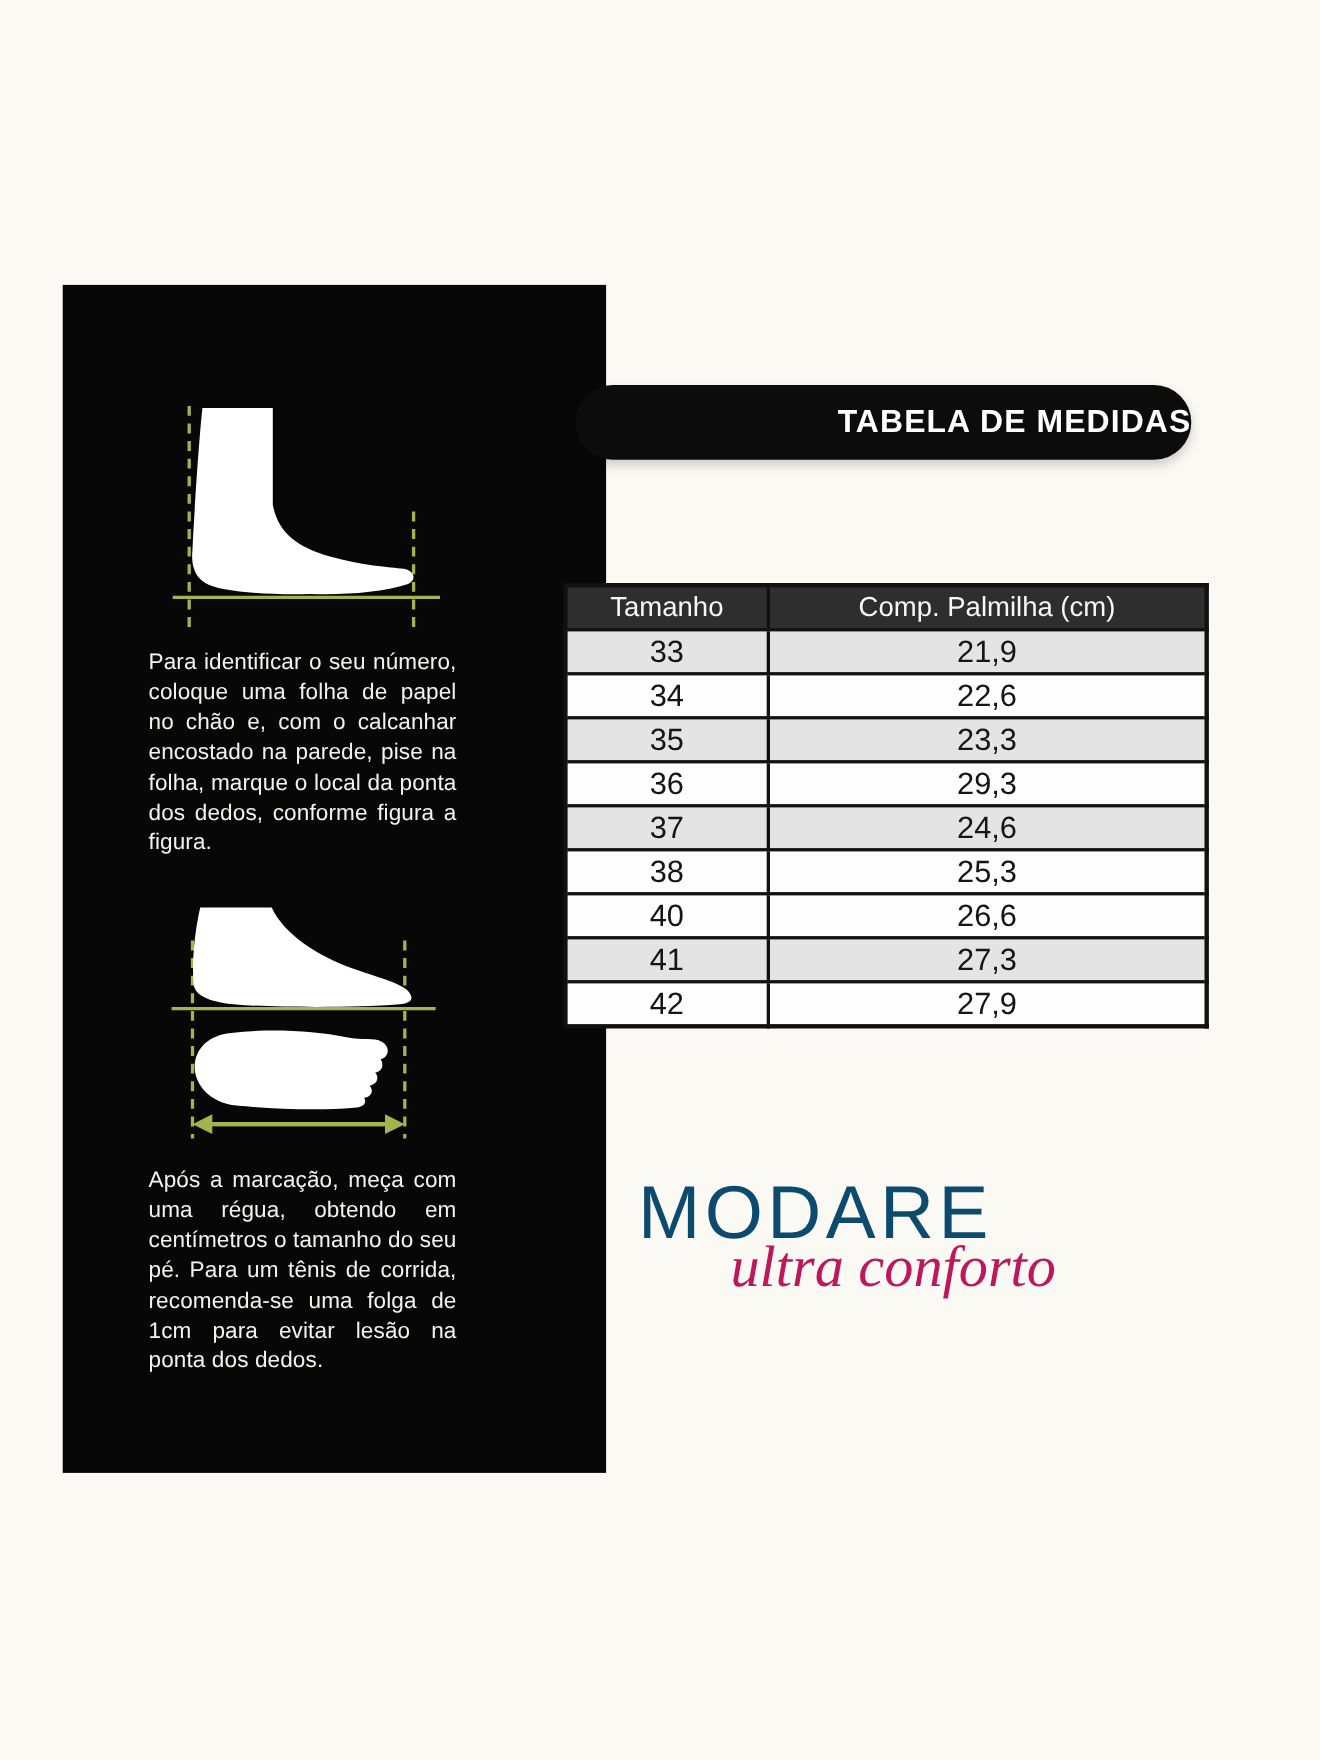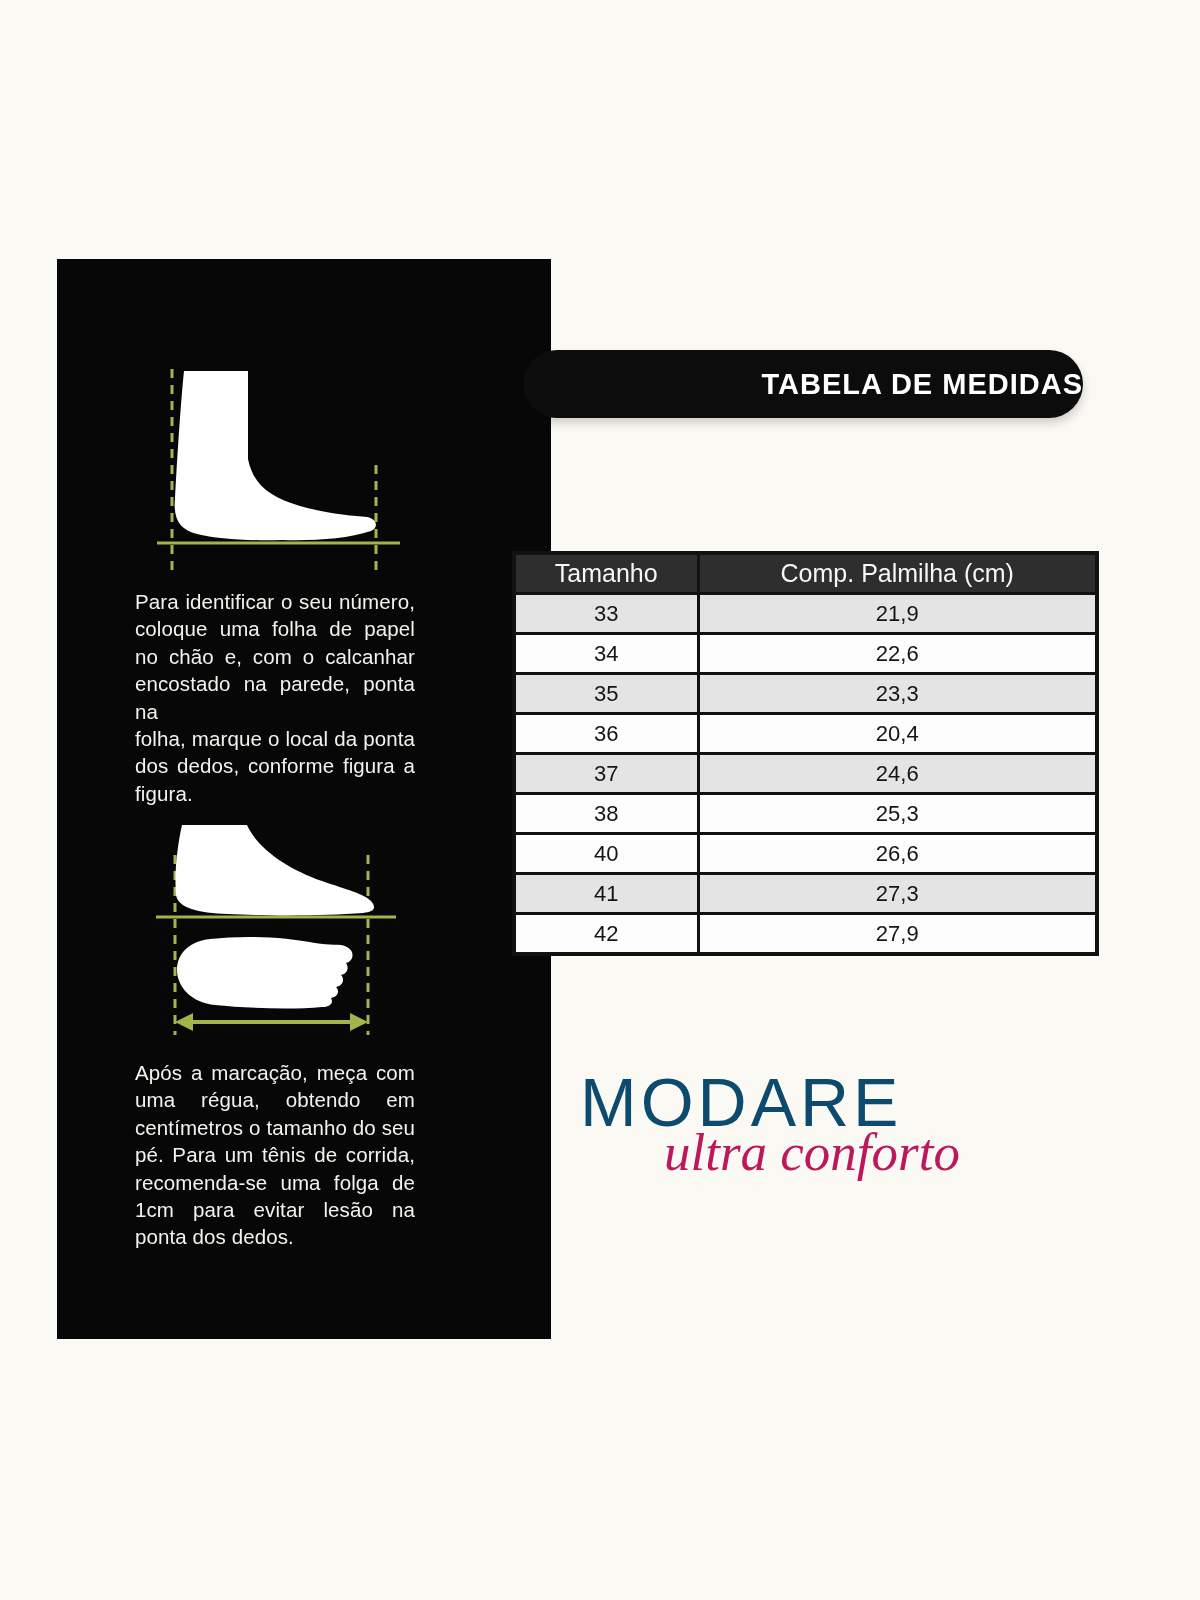--- a/index.html
+++ b/index.html
@@ -33,31 +33,31 @@
     background:#0c0c0c; border-radius:34px;
     display:flex; align-items:center; justify-content:flex-end;
     color:#ffffff; font-weight:bold; font-size:29px; letter-spacing:1px;
     box-shadow:0 5px 10px rgba(0,0,0,0.18);
   }
 
   
   .size-table {
     position:absolute; left:512px; top:530px;
     border-collapse:collapse; border:4px solid #111111;
-    table-layout:fixed; width:583px;margin-top:21px;
+    table-layout:fixed; width:583px;
   }
   .size-table th, .size-table td {
     border:3px solid #111111; text-align:center; vertical-align:middle;
     padding:0;
   }
   .size-table th {
     background:#2e2e2e; color:#f7f7f7; font-weight:normal;
     font-size:25px; height:37px;
   }
-  .size-table td { font-size:22px; color:#151515; height:37px; }
+  .size-table td { font-size:28px; color:#151515; height:37px; }
   .col-size { width:184px; }
   .col-insole { width:399px; }
   tr.odd td { background:#e4e4e4; }
   tr.even td { background:#fdfdfd; }
 
   
   .brand-name {
     position:absolute; left:580px; top:1063px;
     font-size:68px; letter-spacing:4px; color:#0c4a6e; font-weight:400;
     white-space:nowrap;
@@ -88,21 +88,21 @@
            C 247,184 212,186 182,185
            C 152,186 117,184 97,179
            C 80,175 73,164 75,144
            C 77,104 81,44 84,16 Z"></path>
     </svg>
 
     <div class="para para1">
       <div class="line">Para identificar o seu número,</div>
       <div class="line">coloque uma folha de papel</div>
       <div class="line">no chão e, com o calcanhar</div>
-      <div class="line">encostado na parede, ponta na</div>
+      <div class="line">encostado na parede, pise na</div>
       <div class="line">folha, marque o local da ponta</div>
       <div class="line">dos dedos, conforme figura a</div>
       <div class="line last">figura.</div>
     </div>
 
     <svg class="illus illus2" width="310" height="230" viewBox="0 0 310 230">
       <g stroke="#a3b44c" fill="none">
         <line x1="75" y1="40" x2="75" y2="220" stroke-width="3" stroke-dasharray="9 7"></line>
         <line x1="268" y1="40" x2="268" y2="220" stroke-width="3" stroke-dasharray="9 7"></line>
         <line x1="56" y1="102" x2="296" y2="102" stroke-width="3"></line>
@@ -166,21 +166,21 @@
       <tr class="even">
         <td>34</td>
         <td>22,6</td>
       </tr>
       <tr class="odd">
         <td>35</td>
         <td>23,3</td>
       </tr>
       <tr class="even">
         <td>36</td>
-        <td>20,4</td>
+        <td>29,3</td>
       </tr>
       <tr class="odd">
         <td>37</td>
         <td>24,6</td>
       </tr>
       <tr class="even">
         <td>38</td>
         <td>25,3</td>
       </tr>
       <tr class="even">

